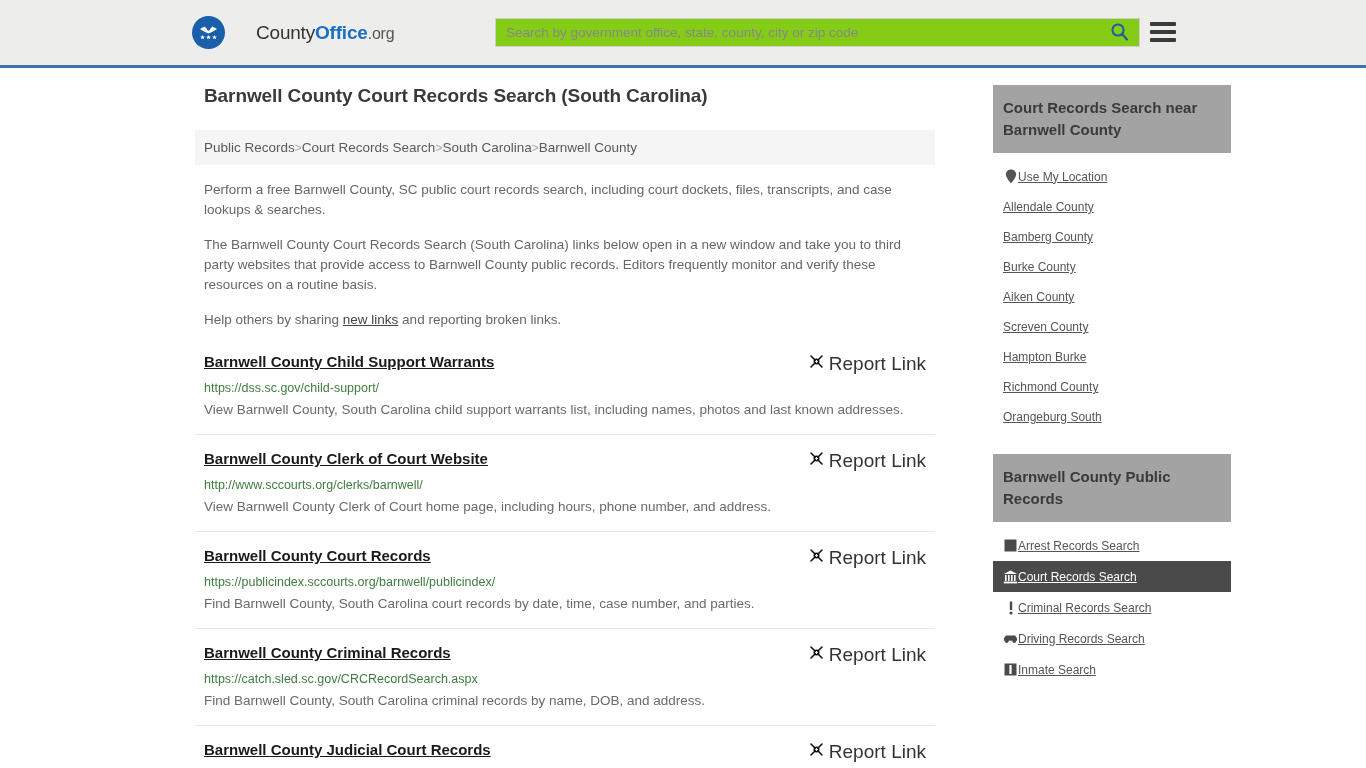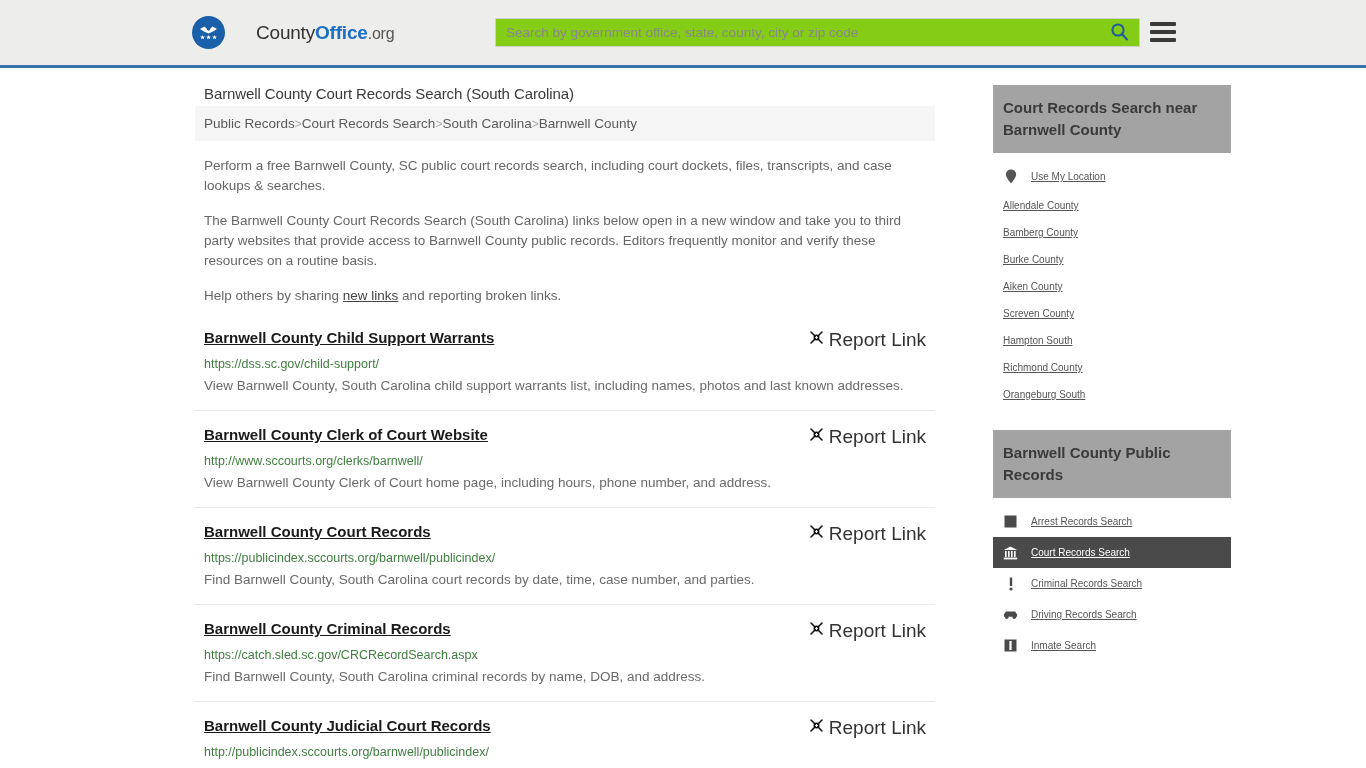--- a/index.html
+++ b/index.html
@@ -101,24 +101,24 @@
     padding-top: 17px;
   }
   #side-col {
     width: 238px;
     margin-left: 58px;
     padding-top: 17px;
   }
 
   
   #page-title {
-    font-size: 15px;
-    font-weight: normal;
+    font-size: 19px;
+    font-weight: bold;
     color: #3a3a3a;
-    margin: 0 0 4px 9px;
+    margin: 0 0 23px 9px;
     letter-spacing: -0.1px;
   }
   #breadcrumb {
     background: #f5f5f5;
     padding: 10px 9px;
     font-size: 13.5px;
     color: #6a6a6a;
     display: flex;
     align-items: center;
     flex-wrap: nowrap;
@@ -193,23 +193,23 @@
     padding: 12px 10px;
     font-size: 15px;
     font-weight: bold;
     color: #3a3a3a;
     line-height: 22px;
   }
   .side-links { padding-top: 8px; }
   .side-link {
     display: flex;
     align-items: center;
-    gap: 13px;
+    gap: 0;
     padding: 8px 10px;
-    font-size: 10px;
+    font-size: 12px;
     color: #555555;
     cursor: pointer;
   }
   .side-link .lbl { text-decoration: underline; }
   .side-link.active {
     background: #4a4a4a;
   }
   .side-link.active .lbl { color: #ffffff; }
   .side-icon {
     width: 15px; height: 15px;
@@ -393,21 +393,21 @@
         <div class="side-link">
           <span class="lbl">Burke County</span>
         </div>
         <div class="side-link">
           <span class="lbl">Aiken County</span>
         </div>
         <div class="side-link">
           <span class="lbl">Screven County</span>
         </div>
         <div class="side-link">
-          <span class="lbl">Hampton South</span>
+          <span class="lbl">Hampton Burke</span>
         </div>
         <div class="side-link">
           <span class="lbl">Richmond County</span>
         </div>
         <div class="side-link">
           <span class="lbl">Orangeburg South</span>
         </div>
       </div>
     </div>
 

